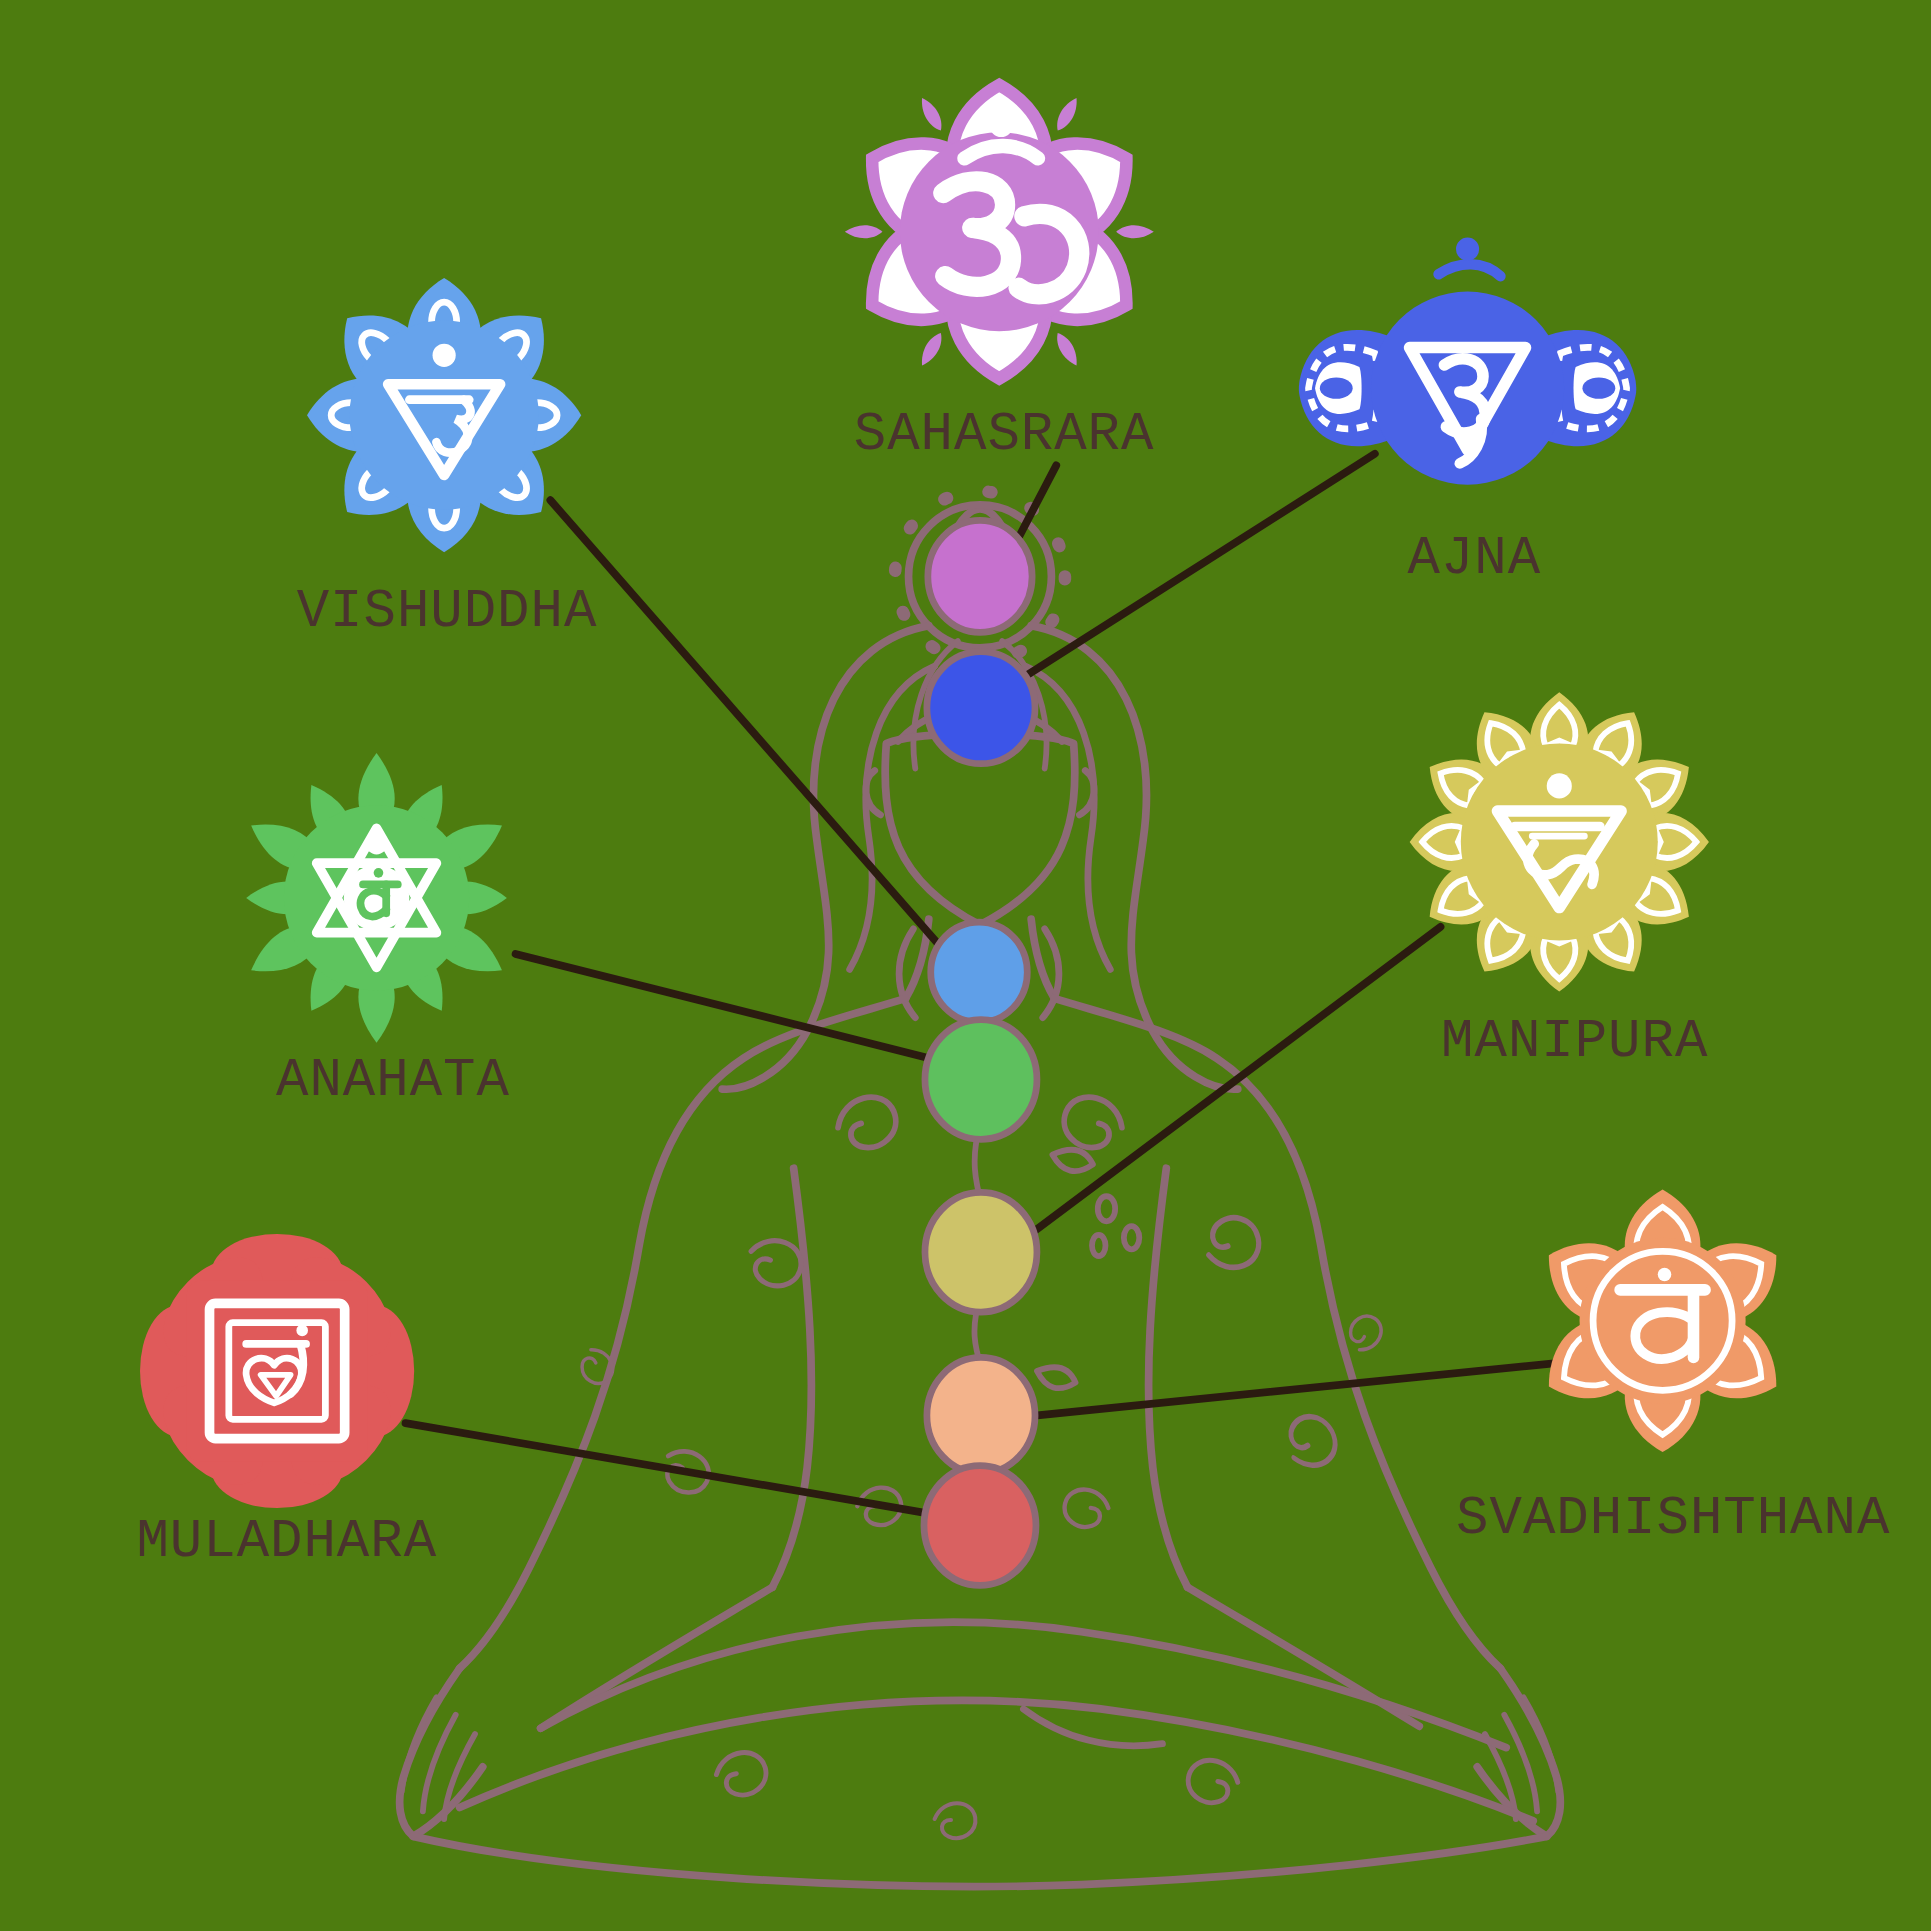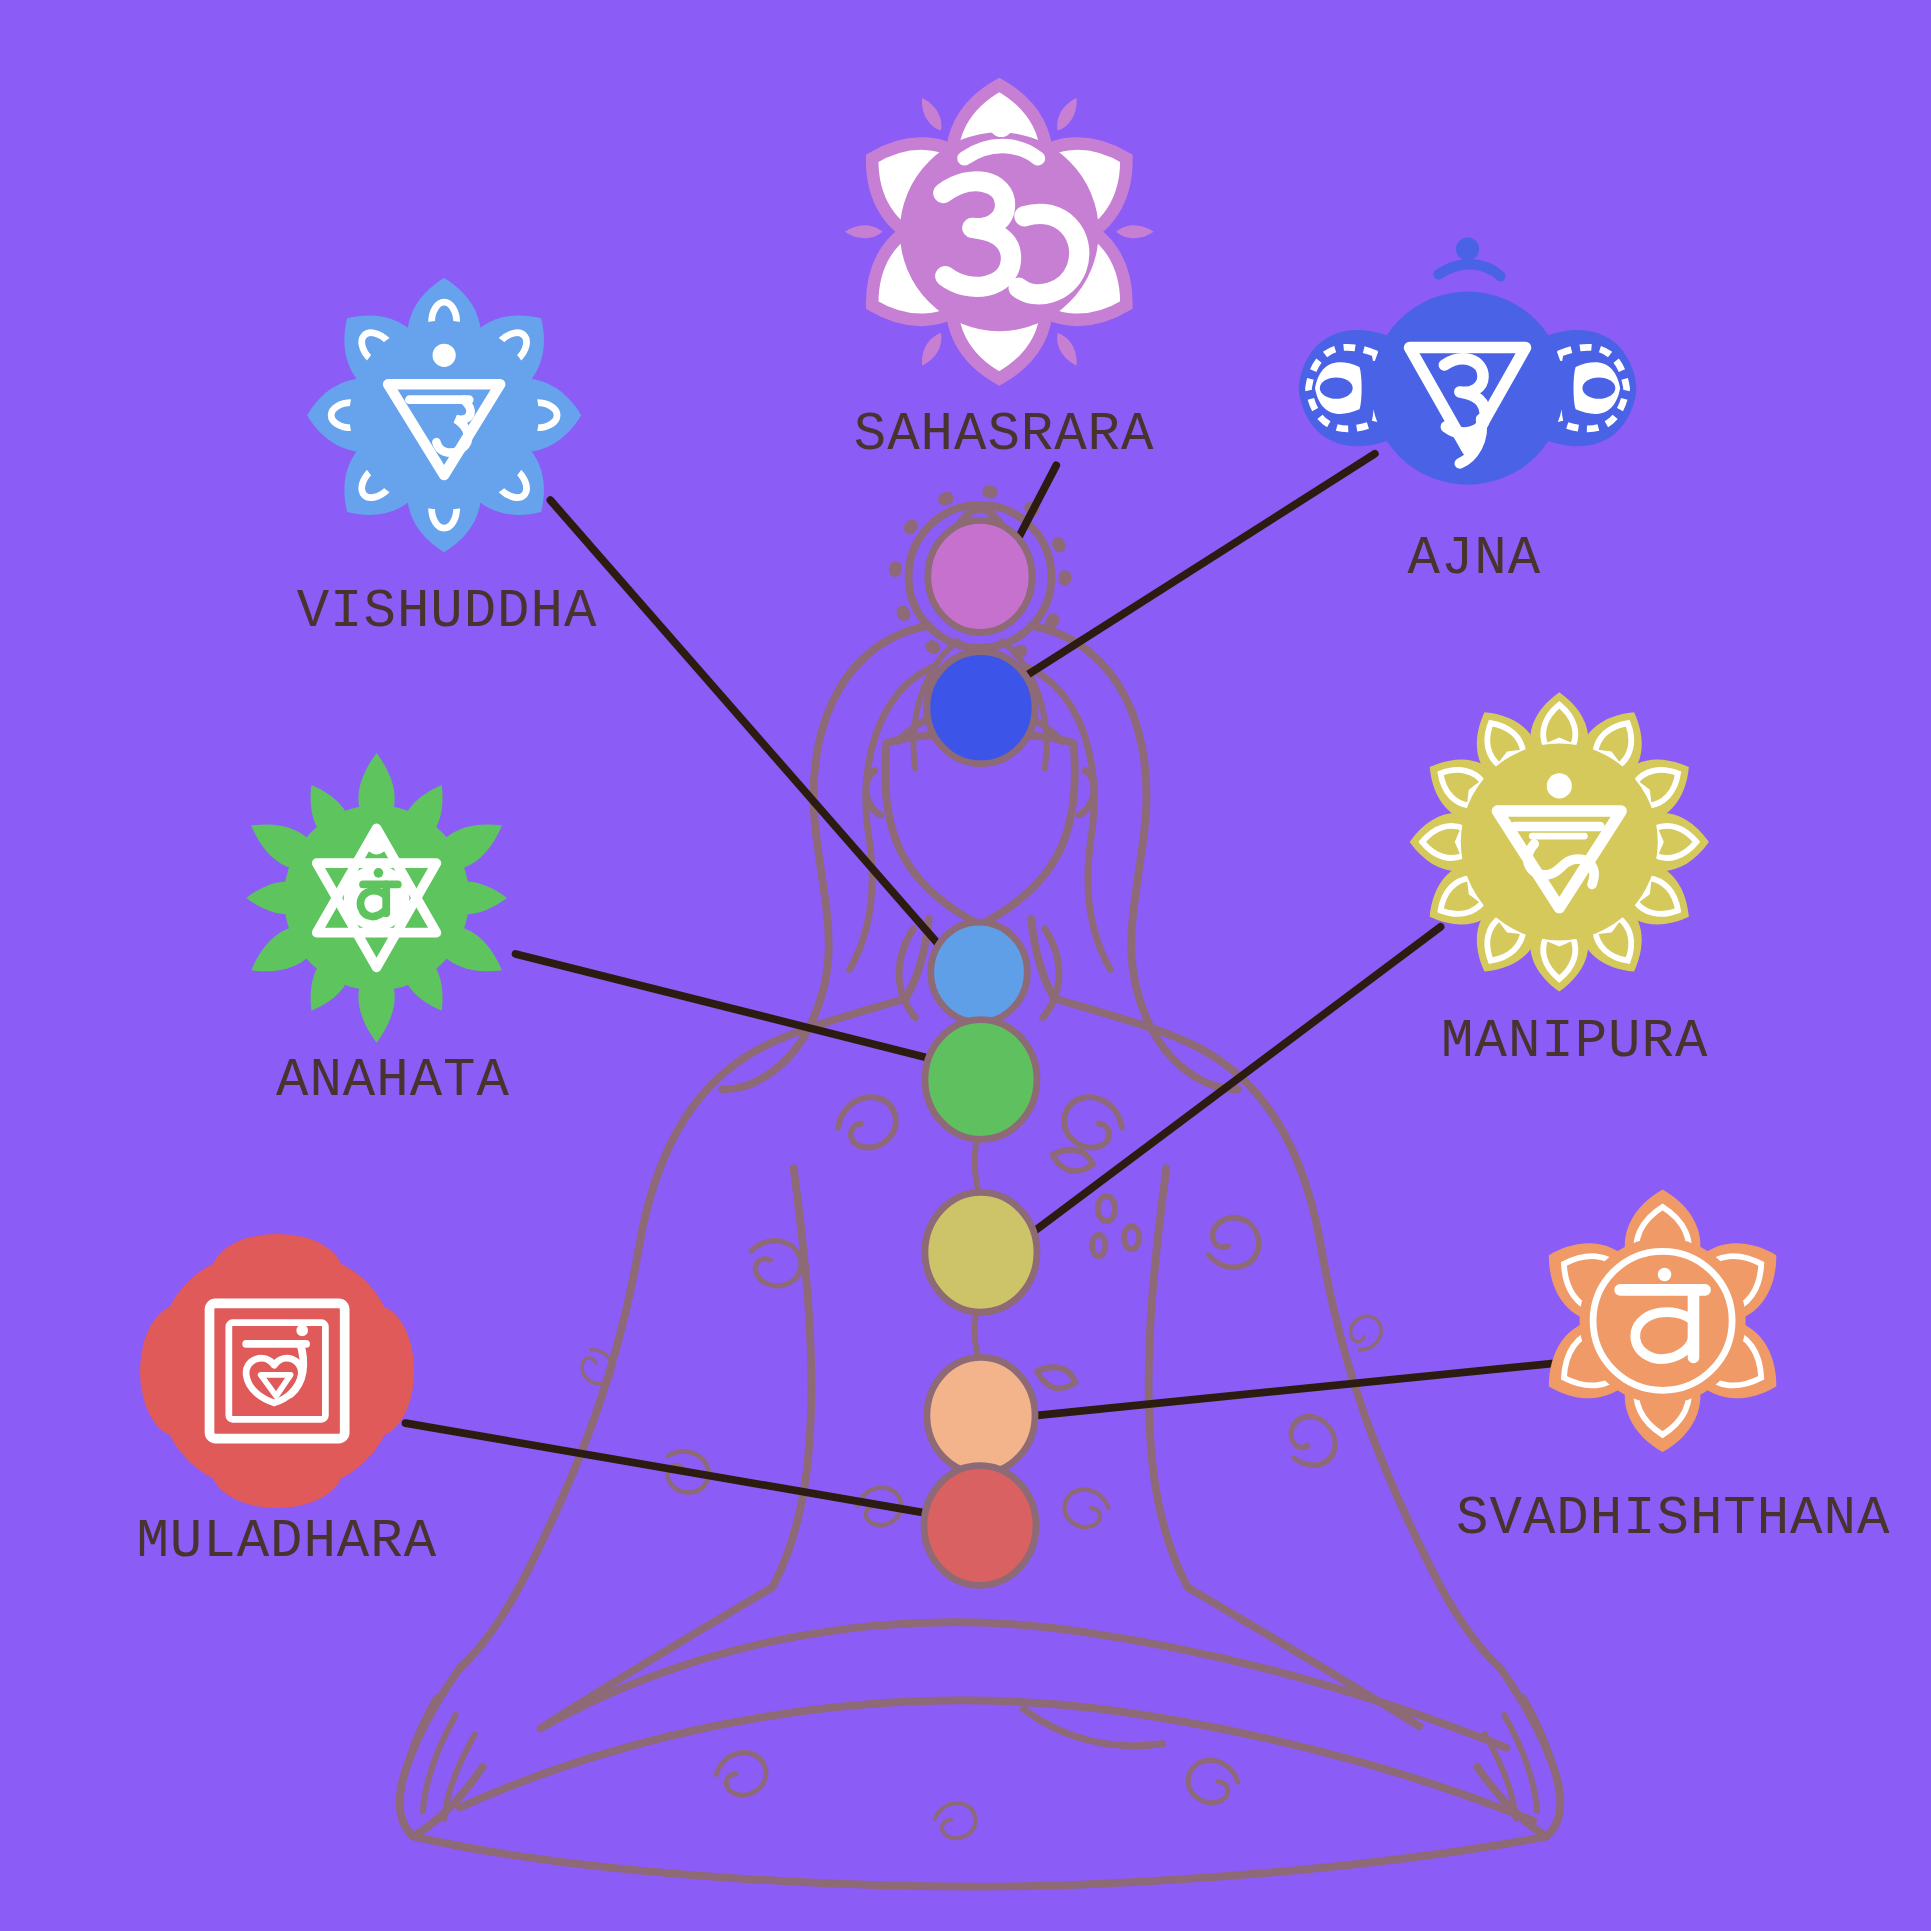--- a/index.html
+++ b/index.html
@@ -1,16 +1,16 @@
 <!DOCTYPE html>
 <html><head>
 <meta charset="utf-8">
 <style>
   html,body{margin:0;padding:0;background:#ffffff;}
-  .stage{position:relative;width:1931px;height:1931px;background:#8b5cf6;overflow:hidden;}
+  .stage{position:relative;width:1931px;height:1931px;background:#4d7c0f;overflow:hidden;}
   svg{display:block;}
   .lbl{
     font-family:"Liberation Mono", monospace;
     font-size:56px;
     letter-spacing:1px;
     text-anchor:middle;
   }
   .bodyline path, .bodyline circle, .bodyline ellipse{fill:none;}
   .dot{stroke:#8d6a76;stroke-width:7;}
 </style>

